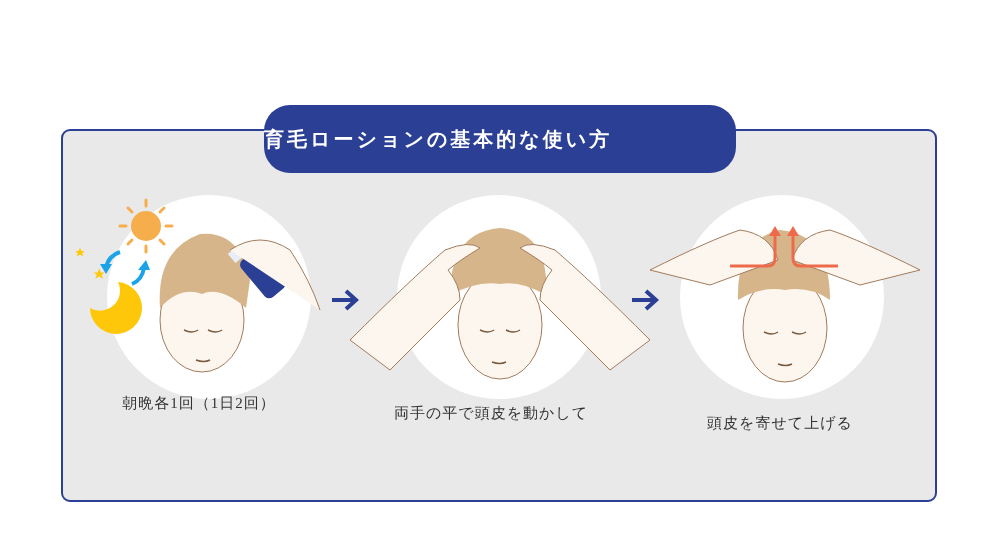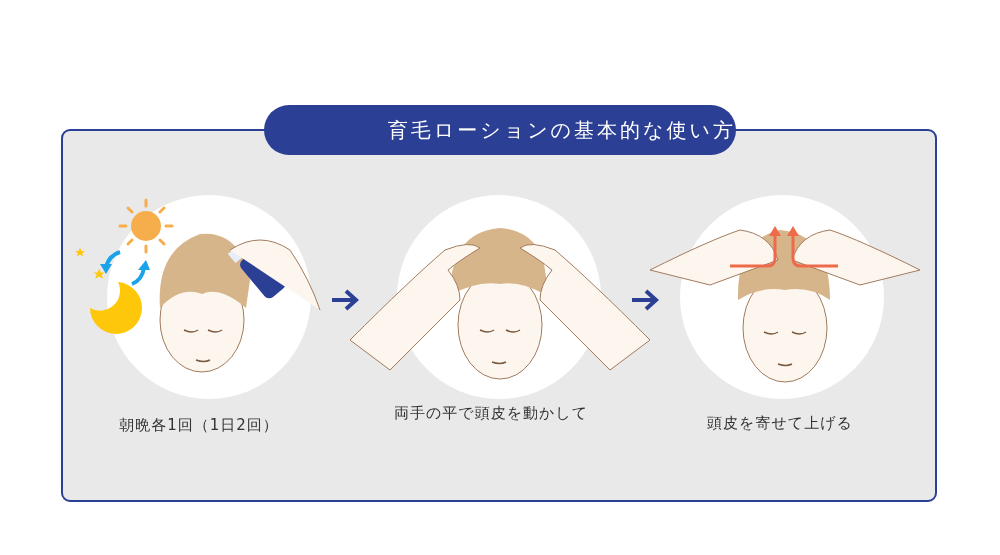--- a/index.html
+++ b/index.html
@@ -1,23 +1,23 @@
 <!DOCTYPE html>
 <html><head>
 <meta charset="utf-8">
 <style>
   html, body { margin:0; padding:0; background:#ffffff; }
   body { width:1000px; height:555px; position:relative; overflow:hidden;
          font-family:"DejaVu Sans", "Liberation Sans", sans-serif; }
   .panel { position:absolute; left:61px; top:129px; width:876px; height:373px;
            background:#e9e9e9; border:2px solid #2b3f94; border-radius:9px; box-sizing:border-box; }
-  .title-pill { position:absolute; left:264px; top:105px; width:472px; height:50px;
+  .title-pill { position:absolute; left:264px; top:105px; width:472px; height:68px;
                 background:#2b3f94; border-radius:26px; color:#fff;
-                display:flex; align-items:center; justify-content:flex-end;
-                font-size:20px; letter-spacing:3px; font-weight:normal; }
+                display:flex; align-items:center; justify-content:flex-start;
+                font-size:20px; letter-spacing:3px; font-weight:bold; }
   .circle { position:absolute; width:204px; height:204px; border-radius:50%; background:#fff; }
   .step-label { position:absolute; width:280px; text-align:center; color:#333;
                 font-size:15px; line-height:26px; letter-spacing:1px; }
   .arrow { position:absolute; width:30px; height:24px; }
   svg.illus { position:absolute; overflow:visible; }
 </style>
 </head>
 <body>
 
 <div class="panel"></div>
@@ -59,21 +59,21 @@
   <path d="M80 118 Q76 60 120 44 Q160 40 170 90 L166 118 Q140 96 122 104 Q100 96 80 118 Z" fill="#d7b58b"></path>
   <path d="M104 140 q8 4 14 0 M128 140 q8 4 14 0" stroke="#7a5a3e" stroke-width="1.4" fill="none"></path>
   <path d="M116 170 q8 3 14 0" stroke="#7a5a3e" stroke-width="1.4" fill="none"></path>
 
   <g>
     <rect x="170" y="60" width="26" height="48" rx="6" fill="#2b3f94" transform="rotate(-40 183 84)"></rect>
     <rect x="150" y="58" width="14" height="12" fill="#e8eef8" transform="rotate(-40 157 64)"></rect>
   </g>
   <path d="M150 60 Q180 40 210 60 Q230 90 240 120" stroke="#a27b5c" stroke-width="1" fill="#fdf6ef"></path>
 </svg>
-<div class="step-label" style="left:59px;top:412px;">
+<div class="step-label" style="left:59px;top:390px;font-family:Liberation Serif, serif;">
   <div>朝晩各1回（1日2回）</div>
 </div>
 
 <svg class="arrow" style="left:330px;top:288px;" viewBox="0 0 30 24">
   <line x1="2" y1="12" x2="26" y2="12" stroke="#2b3f94" stroke-width="4"></line>
   <polyline points="16,3 26,12 16,21" fill="none" stroke="#2b3f94" stroke-width="4"></polyline>
 </svg>
 
 <div class="circle" style="left:397px;top:195px;"></div>
 <svg class="illus" style="left:350px;top:190px;" width="300" height="210" viewBox="0 0 300 210">

